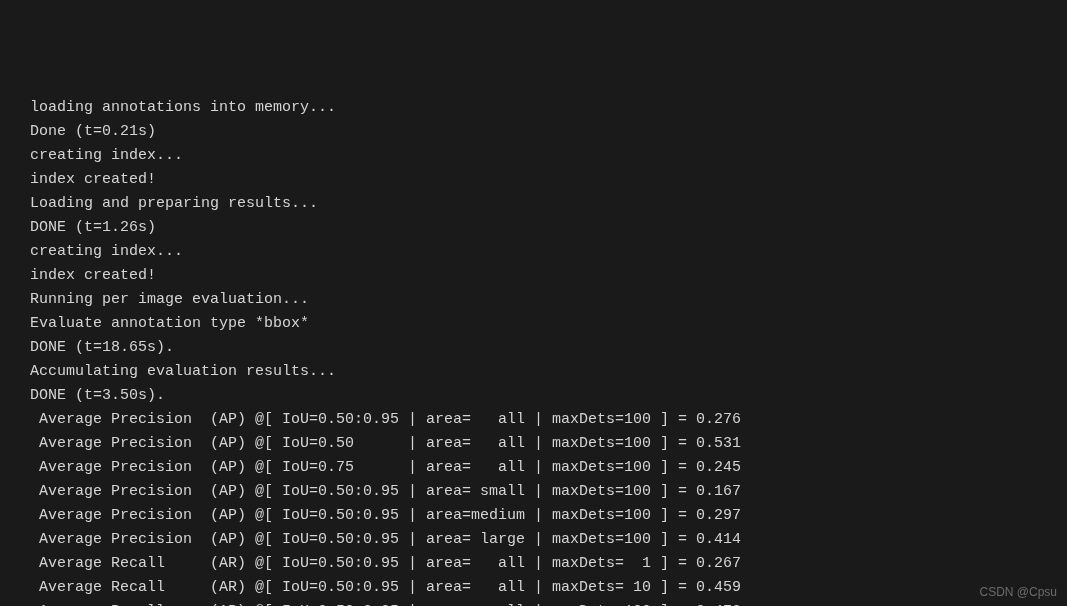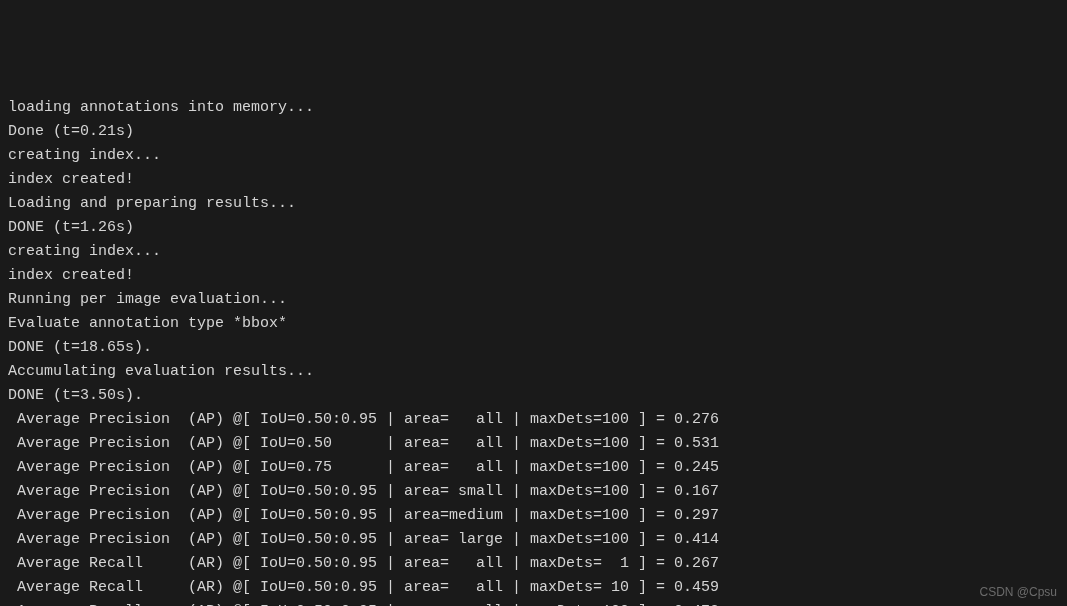--- a/index.html
+++ b/index.html
@@ -15,20 +15,21 @@
       line-height: 1.6;
       padding: 0 8px;
       width: 1067px;
       height: 606px;
       overflow: hidden;
       position: relative;
       white-space: pre;
     }
     .line {
       display: block;
+      margin-left: 22px;
     }
     .watermark {
       position: absolute;
       bottom: 4px;
       right: 10px;
       color: #6b6b6b;
       font-size: 12px;
       font-family: Arial, sans-serif;
     }
   </style>

